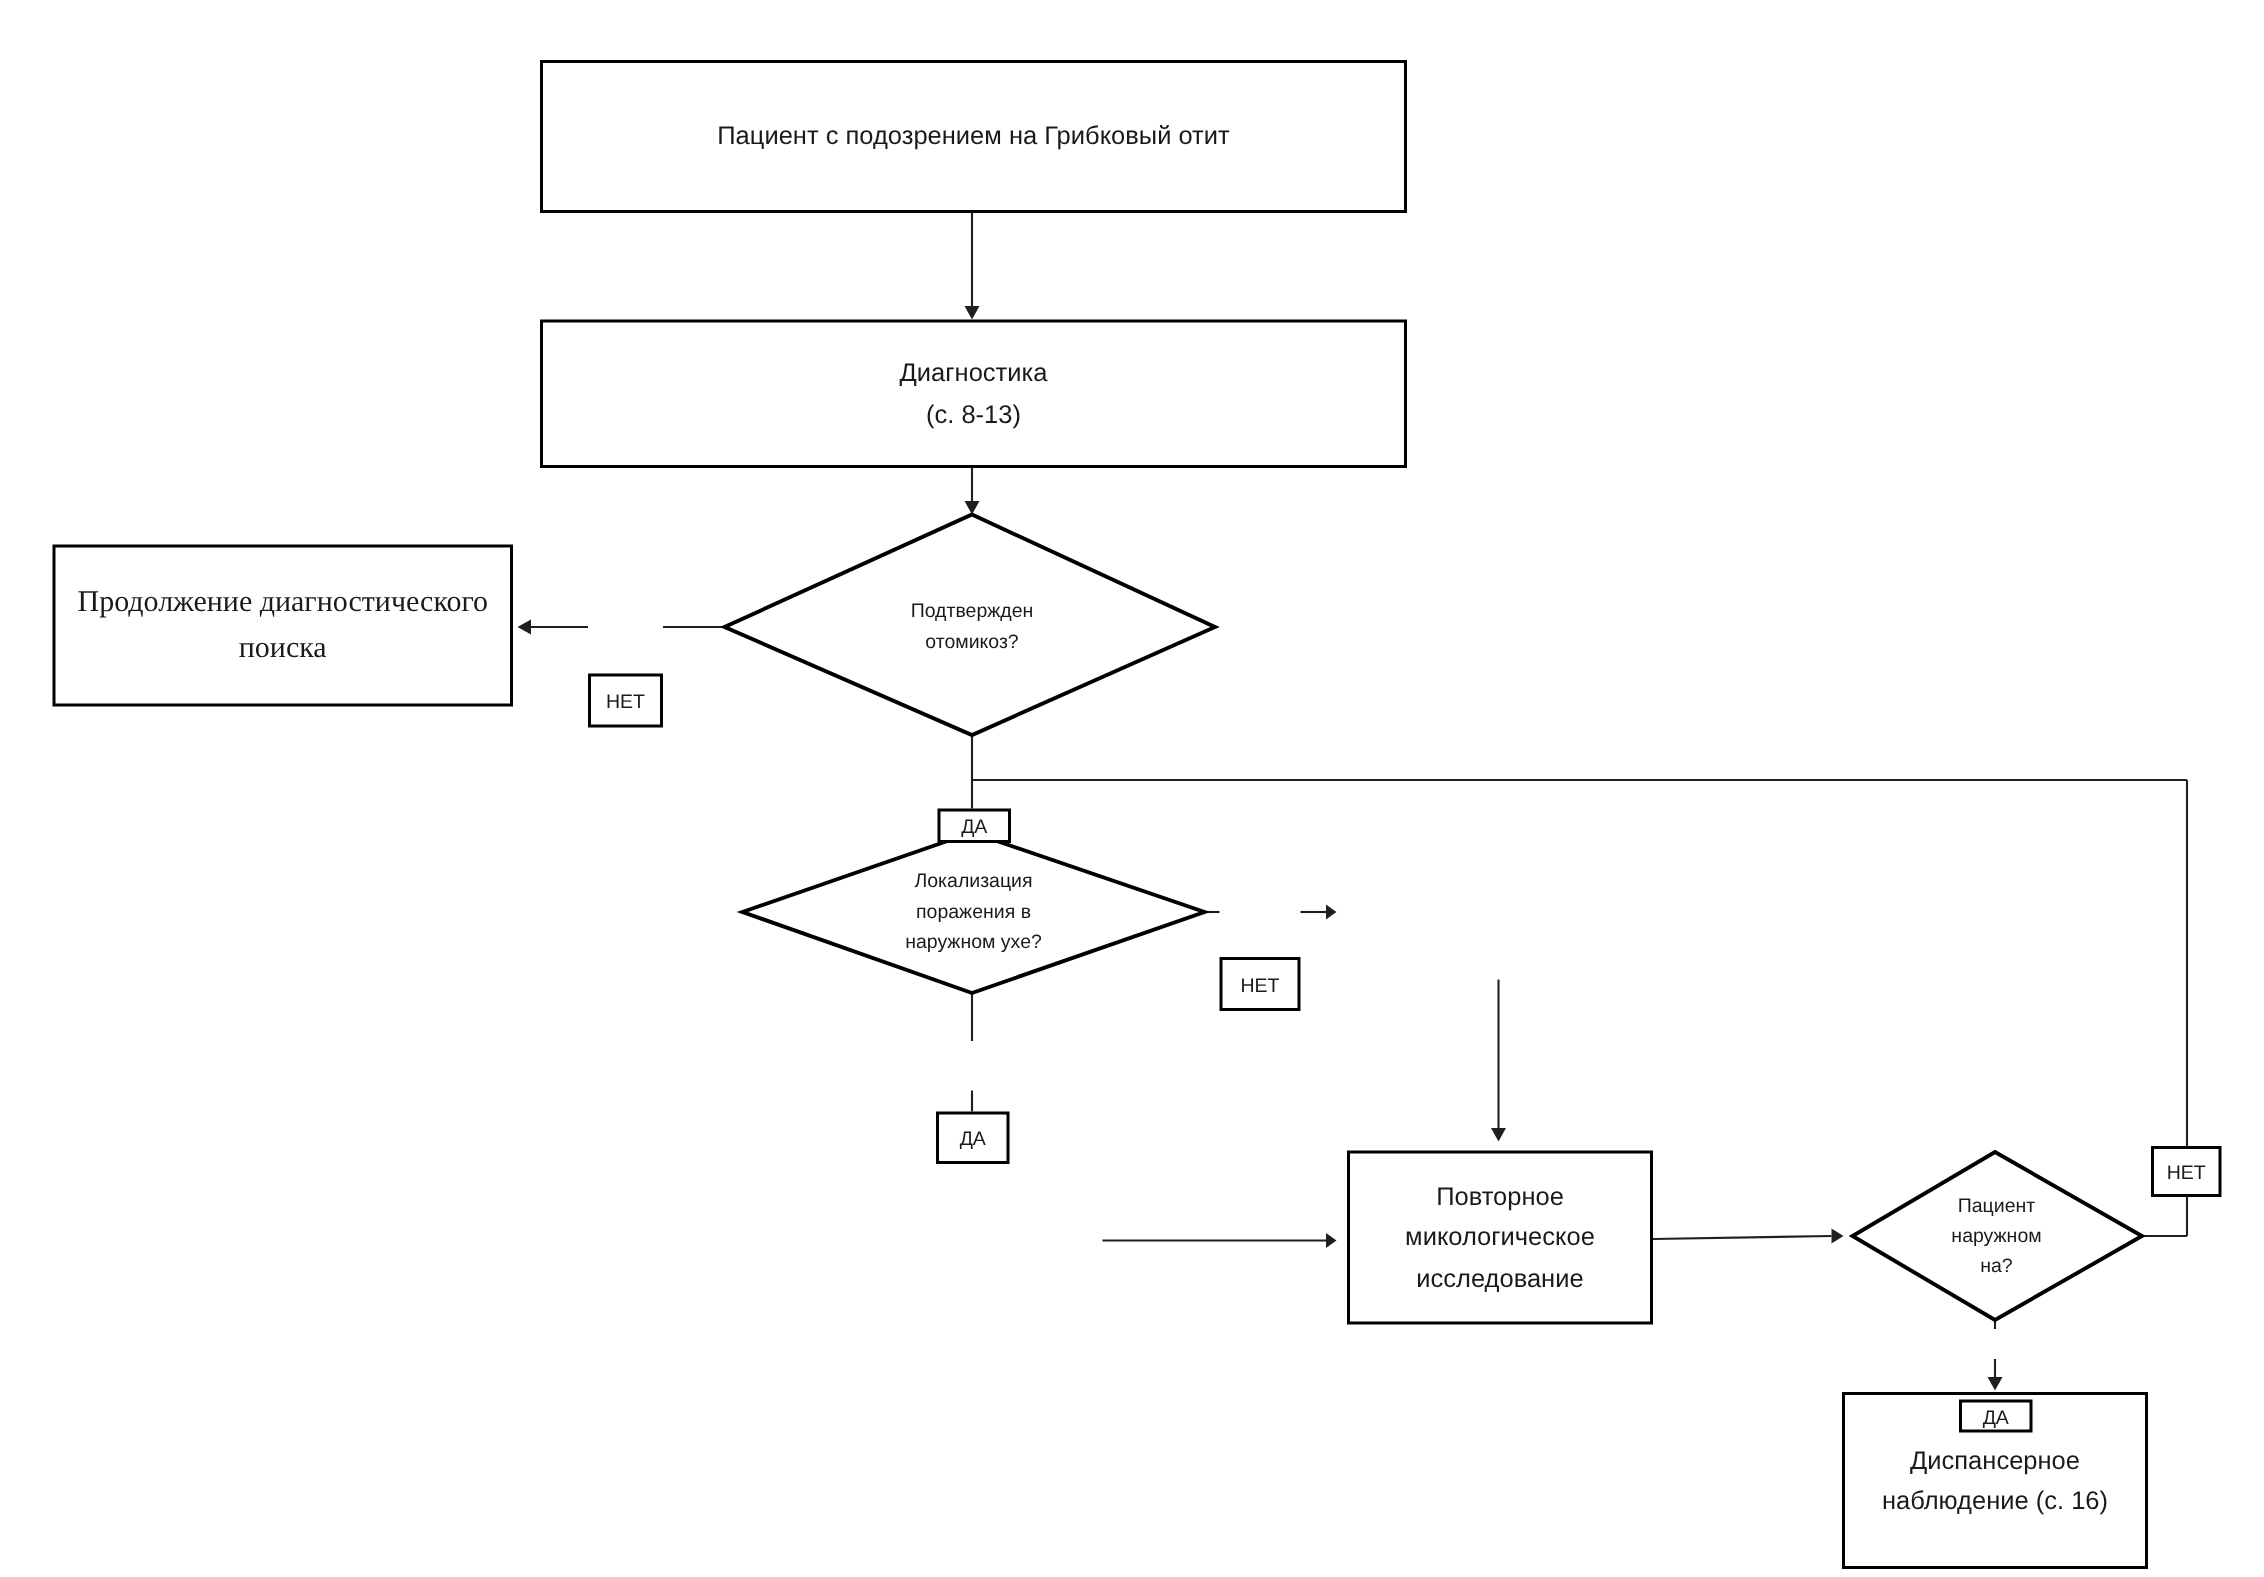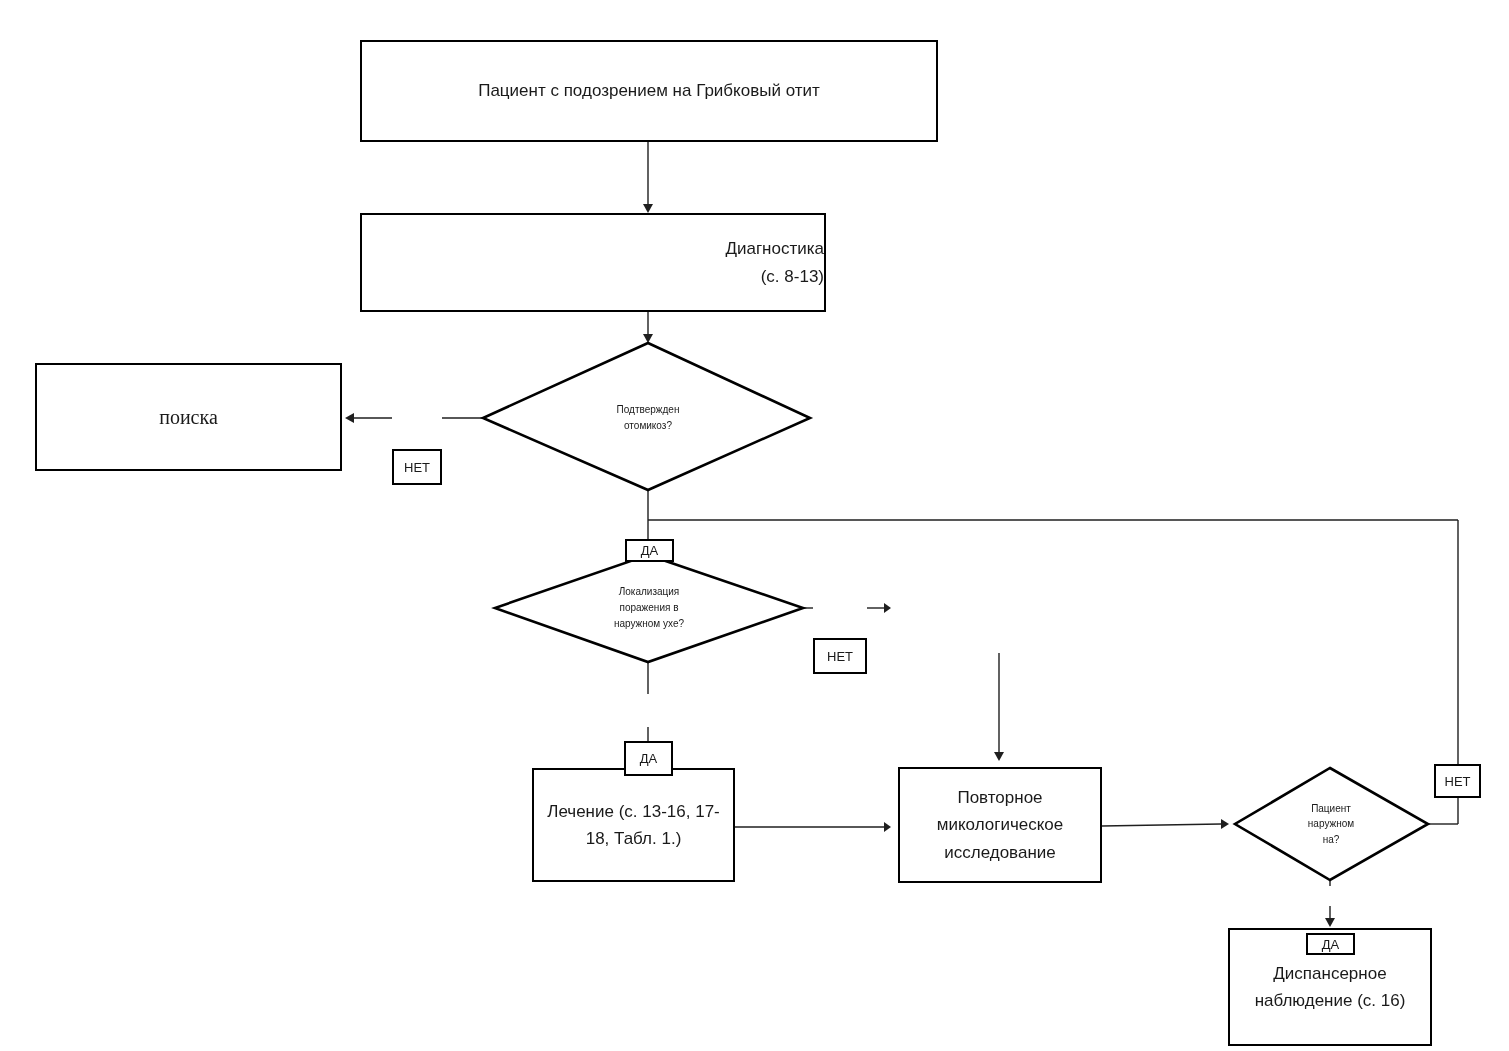--- a/index.html
+++ b/index.html
@@ -40,21 +40,21 @@
     font-size: 20px;
     line-height: 1.55;
   }
   .dtext {
     position: absolute;
     display: flex;
     flex-direction: column;
     align-items: center;
     justify-content: center;
     text-align: center;
-    font-size: 10px;
+    font-size: 13px;
     line-height: 1.6;
   }
   .edge-label {
     position: absolute;
     box-sizing: border-box;
     border: 2px solid #000000;
     background: #ffffff;
     display: flex;
     align-items: center;
     justify-content: center;
@@ -116,34 +116,31 @@
       <polygon points="648,343 810,418 648,490 483,418"></polygon>
       <polygon points="648,555 803,608 648,662 495,608"></polygon>
       <polygon points="1330,768 1428,824 1330,880 1235,824"></polygon>
     </g>
   </svg>
 
   <div class="node" style="left:360px; top:40px; width:578px; height:102px;">
     <div>Пациент с подозрением на Грибковый отит</div>
   </div>
 
-  <div class="node" style="left:360px; top:213px; width:466px; height:99px;align-items:flex-end;">
+  <div class="node" style="left:360px; top:213px; width:578px; height:99px;">
     <div>Диагностика</div>
     <div>(с. 8-13)</div>
   </div>
 
   <div class="node serif" style="left:35px; top:363px; width:307px; height:108px;">
+    <div>Продолжение диагностического</div>
     <div>поиска</div>
   </div>
 
 
-  <div class="node" style="left:532px; top:768px; width:203px; height:114px;">
-    <div>Лечение (с. 13-16, 17-</div>
-    <div>18, Табл. 1.)</div>
-  </div>
 
   <div class="node" style="left:898px; top:767px; width:204px; height:116px;">
     <div>Повторное</div>
     <div>микологическое</div>
     <div>исследование</div>
   </div>
 
   <div class="node" style="left:1228px; top:928px; width:204px; height:118px;">
     <div>Диспансерное</div>
     <div>наблюдение (с. 16)</div>

